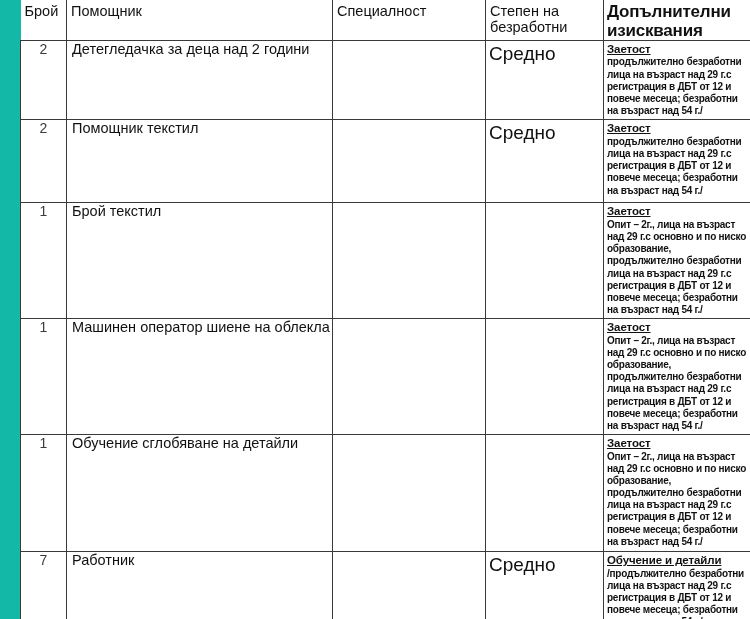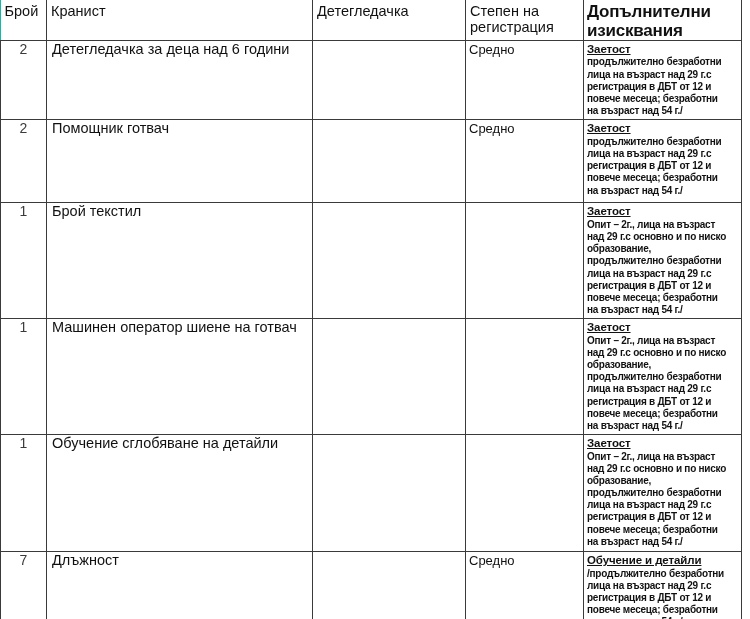--- a/index.html
+++ b/index.html
@@ -13,20 +13,21 @@
     overflow: hidden;
     font-family: "Liberation Sans", sans-serif;
     color: #111111;
   }
 
   .sheet {
     position: relative;
     width: 646px;
     height: 619px;
     background: #14b8a6;
+    padding-left: 20px;
   }
 
   table.vacancy-table {
     border-collapse: collapse;
     table-layout: fixed;
     width: 741px;
     margin: 0;
   }
 
   table.vacancy-table td,
@@ -84,21 +85,21 @@
   .cell-position {
     font-size: 14.5px;
     padding-left: 5px;
     line-height: 1.15;
   }
   .cell-specialty {
     font-size: 14.5px;
     padding-left: 4px;
   }
   .cell-education {
-    font-size: 13px;
+    font-size: 19px;
     padding: 2px 0 0 3px;
     line-height: 1.15;
   }
 
   .cell-req {
     padding: 1px 2px 2px 3px;
   }
   .req-title {
     font-size: 11.5px;
     font-weight: bold;
@@ -136,42 +137,42 @@
       <col class="c-specialty">
       <col class="c-education">
       <col class="c-requirements">
     </colgroup>
     <thead>
       <tr class="header-row">
         <th>
           <div class="th-text">Брой</div>
         </th>
         <th>
-          <div class="th-text">Кранист</div>
-        </th>
-        <th>
-          <div class="th-text">Детегледачка</div>
+          <div class="th-text">Помощник</div>
+        </th>
+        <th>
+          <div class="th-text">Специалност</div>
         </th>
         <th>
           <div class="th-text">Степен на
-регистрация</div>
+безработни</div>
         </th>
         <th>
           <div class="th-text small">Допълнителни изисквания</div>
         </th>
       </tr>
     </thead>
     <tbody>
 
       <tr class="r0">
         <td class="count-cell">
           <div class="cell-count">2</div>
         </td>
         <td class="position-cell">
-          <div class="cell-position">Детегледачка за деца над 6 години</div>
+          <div class="cell-position">Детегледачка за деца над 2 години</div>
         </td>
         <td>
           <div class="cell-specialty"></div>
         </td>
         <td>
           <div class="cell-education">Средно</div>
         </td>
         <td>
           <div class="cell-req">
             <span class="req-title">Заетост</span>
@@ -182,21 +183,21 @@
 на възраст над 54 г./</span>
           </div>
         </td>
       </tr>
 
       <tr class="r1">
         <td class="count-cell">
           <div class="cell-count">2</div>
         </td>
         <td class="position-cell">
-          <div class="cell-position">Помощник готвач</div>
+          <div class="cell-position">Помощник текстил</div>
         </td>
         <td>
           <div class="cell-specialty"></div>
         </td>
         <td>
           <div class="cell-education">Средно</div>
         </td>
         <td>
           <div class="cell-req">
             <span class="req-title">Заетост</span>
@@ -235,21 +236,21 @@
 на възраст над 54 г./</span>
           </div>
         </td>
       </tr>
 
       <tr class="r3">
         <td class="count-cell">
           <div class="cell-count">1</div>
         </td>
         <td class="position-cell">
-          <div class="cell-position">Машинен оператор шиене на готвач</div>
+          <div class="cell-position">Машинен оператор шиене на облекла</div>
         </td>
         <td>
           <div class="cell-specialty"></div>
         </td>
         <td>
           <div class="cell-education"></div>
         </td>
         <td>
           <div class="cell-req">
             <span class="req-title">Заетост</span>
@@ -291,21 +292,21 @@
 на възраст над 54 г./</span>
           </div>
         </td>
       </tr>
 
       <tr class="r5">
         <td class="count-cell">
           <div class="cell-count">7</div>
         </td>
         <td class="position-cell">
-          <div class="cell-position">Длъжност</div>
+          <div class="cell-position">Работник</div>
         </td>
         <td>
           <div class="cell-specialty"></div>
         </td>
         <td>
           <div class="cell-education">Средно</div>
         </td>
         <td>
           <div class="cell-req">
             <span class="req-title">Обучение и детайли</span>

